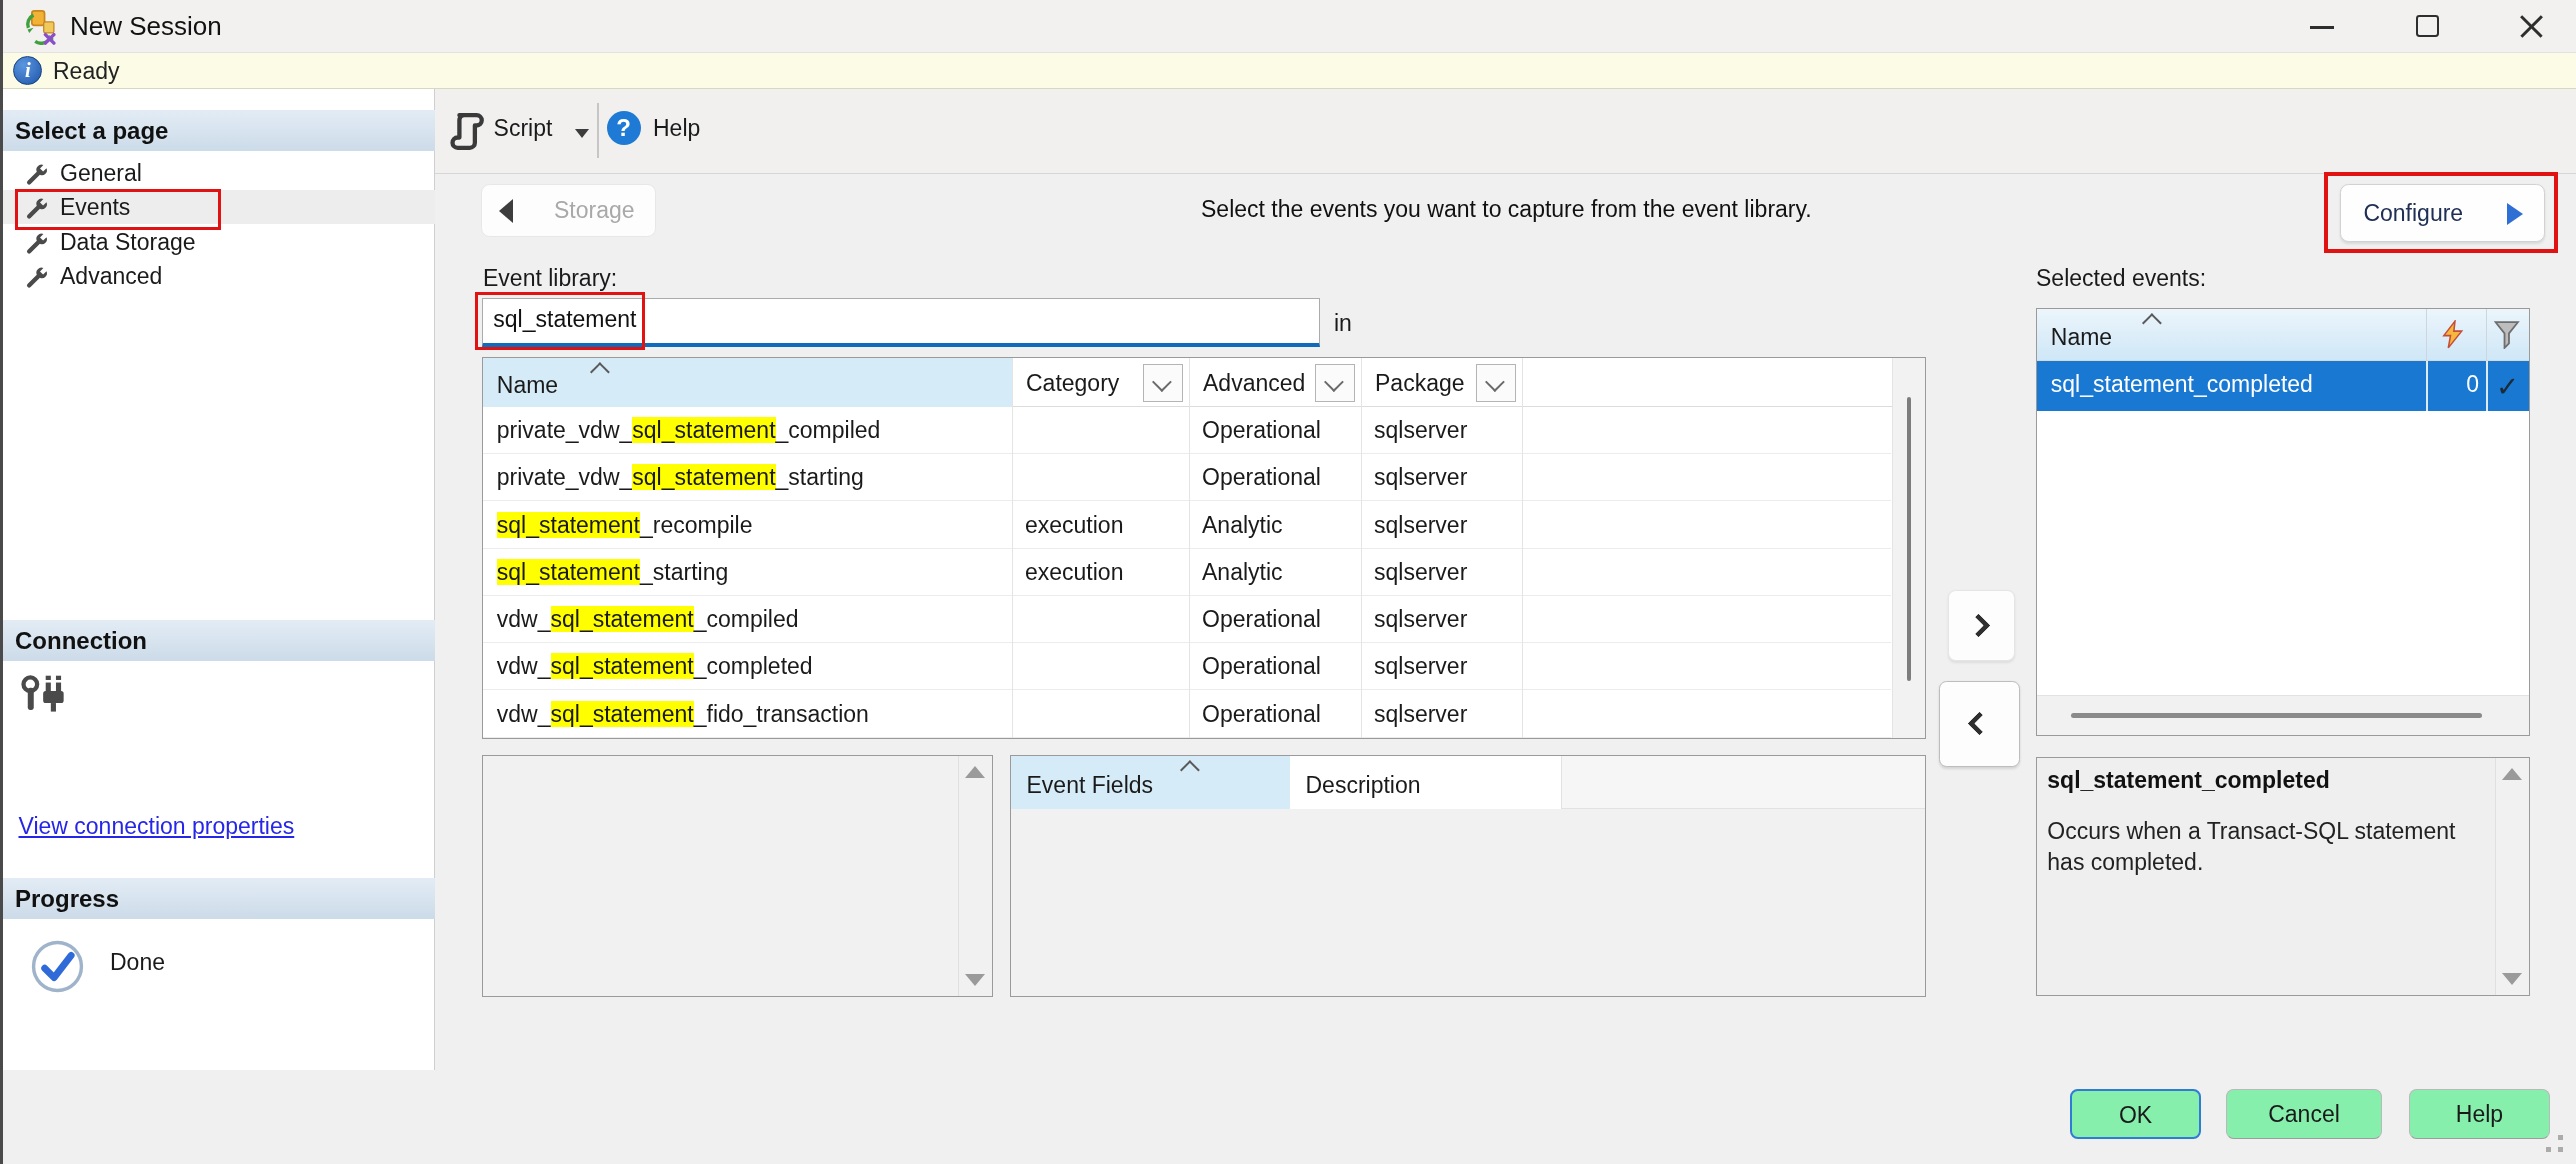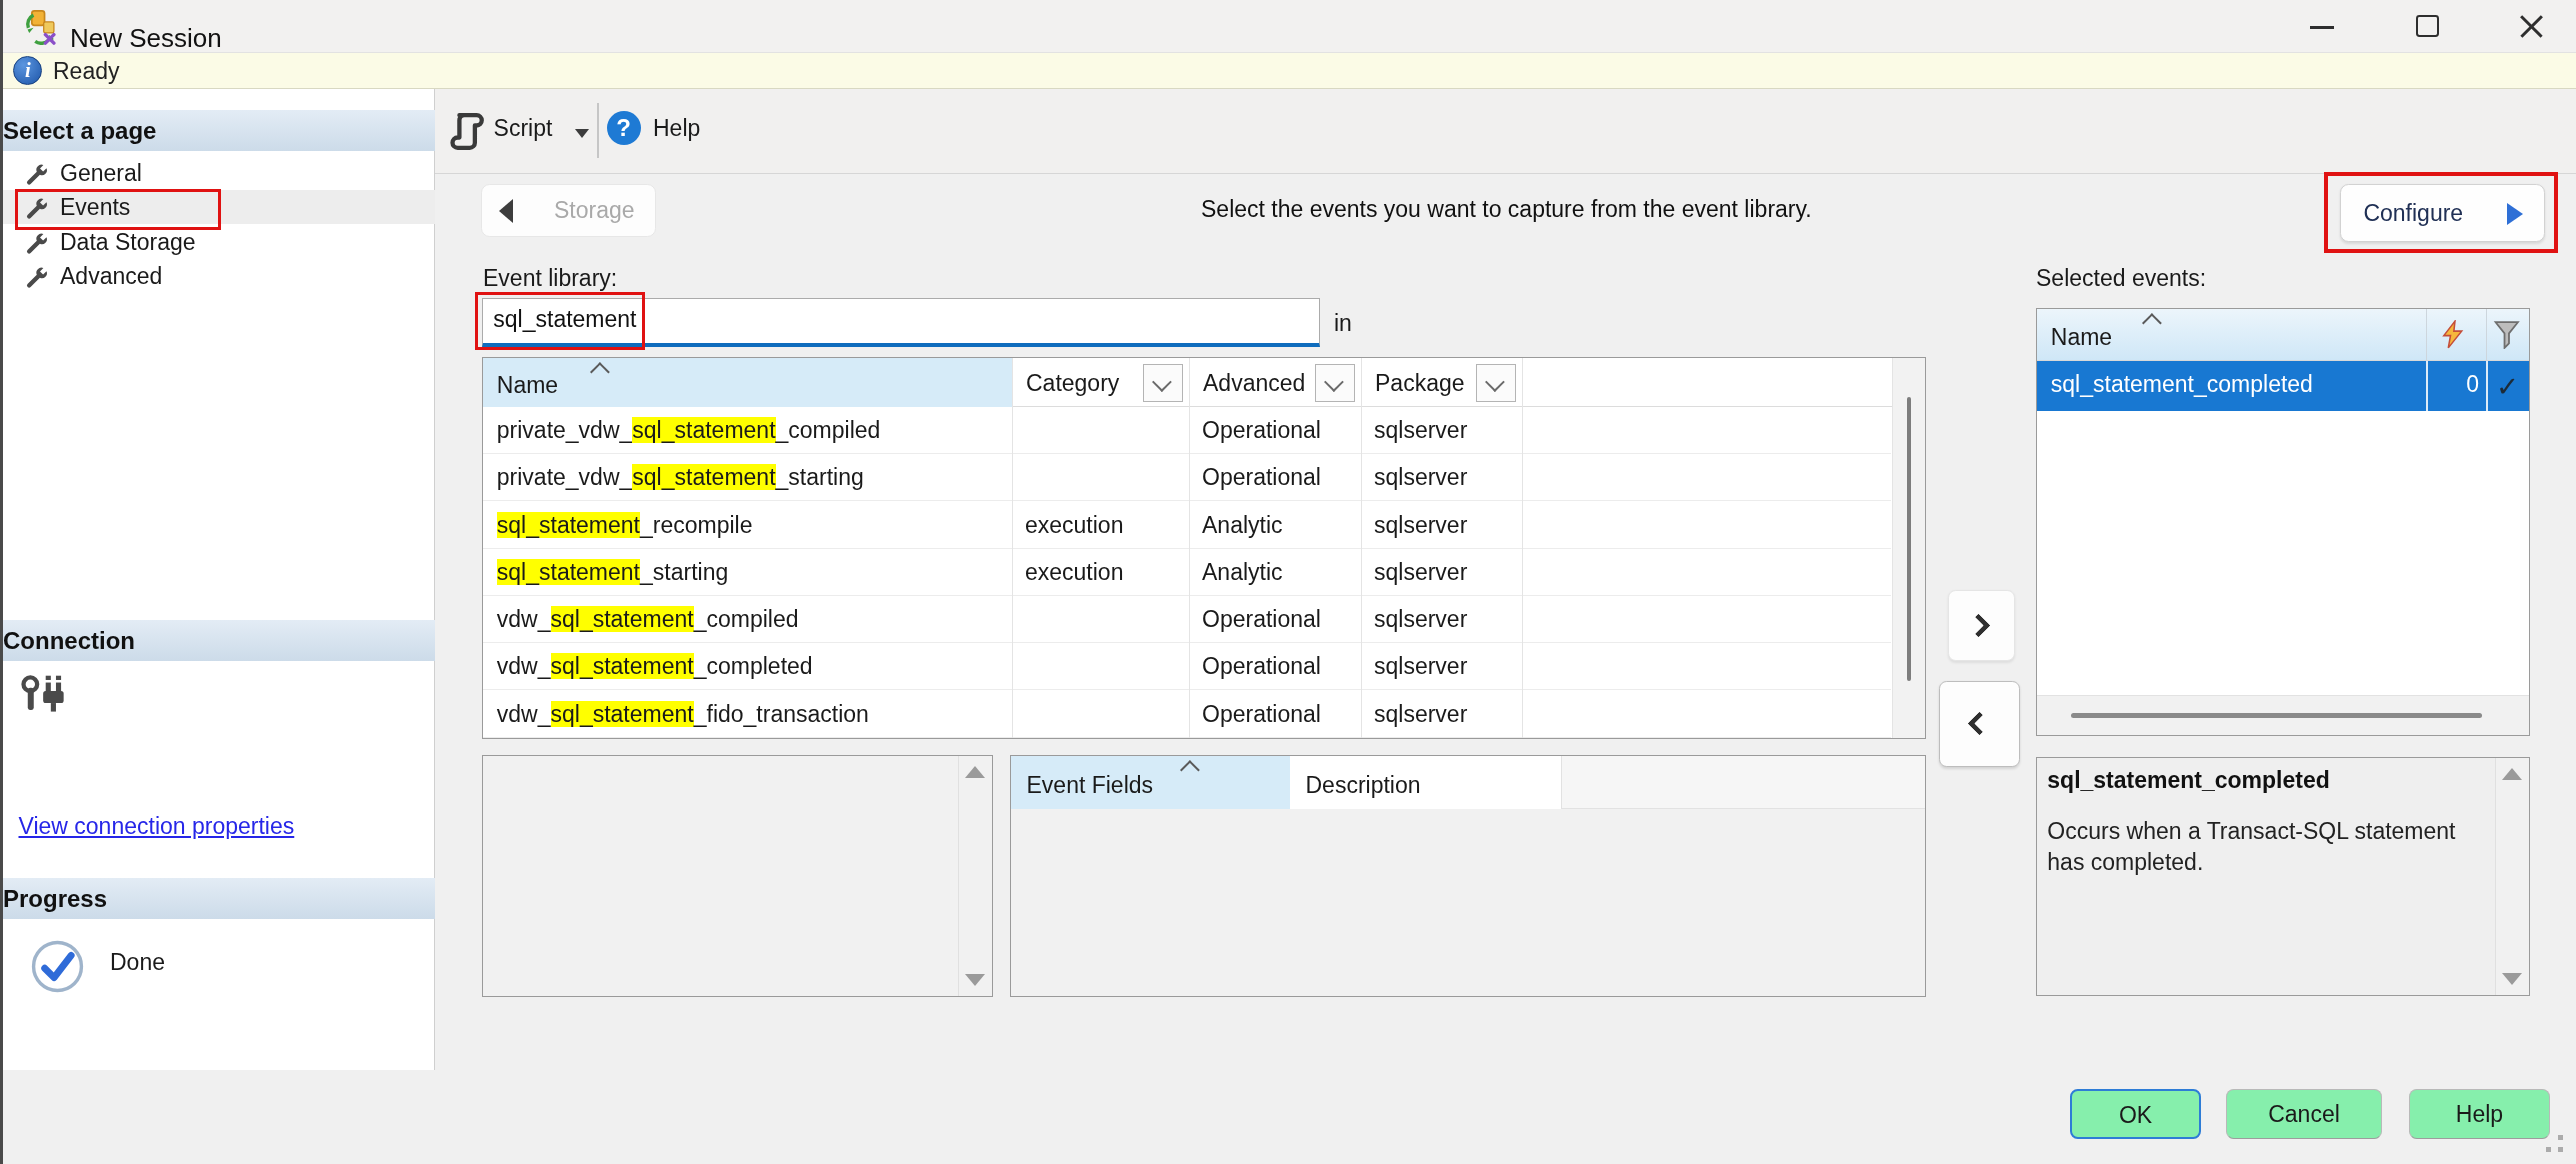--- a/index.html
+++ b/index.html
@@ -2,37 +2,37 @@
 <html style="font-size:13.8px"><head>
 <meta charset="utf-8">
 <style>
   html,body{margin:0;padding:0;background:#777;}
   *{box-sizing:border-box;font-family:"Liberation Sans","DejaVu Sans",sans-serif;}
   .window{position:relative;width:2576px;height:1164px;background:#f0f0f0;overflow:hidden;
           border-left:3.4px solid #4a4a4a;color:#1a1a1a;font-size:23px;}
   
   .titlebar{position:absolute;left:0;top:0;width:100%;height:53px;background:#f2f1f0;border-bottom:0.9px solid #e2e2e2;}
   .title-icon{position:absolute;left:22.4px;top:8.6px;}
-  .title-text{position:absolute;left:67px;top:0;height:53px;line-height:53px;font-size:26px;color:#111;margin-top:12px;}
+  .title-text{position:absolute;left:67px;top:0;height:53px;line-height:53px;font-size:26px;color:#111;}
   .winbtn{position:absolute;top:0;width:55px;height:52px;}
   .btn-min{left:2291px;} .btn-max{left:2397px;} .btn-close{left:2499px;}
   .min-glyph{position:absolute;left:15.5px;top:26px;width:24px;height:2.6px;background:#2e2e2e;}
   .max-glyph{position:absolute;left:16.3px;top:14.6px;width:22.4px;height:22.4px;border:2.6px solid #2e2e2e;border-radius:3.4px;}
   .x-bar{position:absolute;left:14.6px;top:25px;width:29px;height:2.6px;background:#2e2e2e;}
   .x1{transform:rotate(45deg);} .x2{transform:rotate(-45deg);}
   
   .statusbar{position:absolute;left:0;top:53px;width:100%;height:36px;background:#fbfbe6;border-bottom:0.9px solid #d8d8c2;}
   .info-icon{position:absolute;left:10.3px;top:3.4px;width:29px;height:29px;border-radius:50%;
              background:radial-gradient(circle at 35% 30%,#5b96e0,#1d55a8);border:1.7px solid #163f7e;
              color:#fff;text-align:center;line-height:27.5px;font-size:20.6px;font-family:"Liberation Serif","DejaVu Serif",serif;font-style:italic;font-weight:bold;}
   .status-text{position:absolute;left:50px;top:0;height:36px;line-height:36px;color:#222;}
   
   .sidebar{position:absolute;left:0;top:89px;width:432px;height:981px;background:#fff;border-right:0.9px solid #cfcfcf;}
   .pane-header{position:absolute;left:0;width:432px;height:41px;background:linear-gradient(#e3ecf5,#ccdbe9);
-               font-weight:bold;font-size:24px;line-height:41px;color:#111;}
+               font-weight:bold;font-size:24px;line-height:41px;padding-left:12px;color:#111;}
   .ph-select{top:20.6px;} .ph-conn{top:531px;} .ph-prog{top:789px;}
   .page-item{position:absolute;left:0;width:432px;height:34px;line-height:34px;cursor:default;}
   .page-item .wrench{position:absolute;left:20.6px;top:6px;}
   .page-item .plabel{position:absolute;left:57px;top:0;}
   .page-item.selected{background:#ededed;}
   .conn-icon{position:absolute;left:17px;top:585px;}
   .conn-link{position:absolute;left:15.5px;top:724px;color:#2626e8;text-decoration:underline;cursor:pointer;}
   .done-wrap{position:absolute;left:27.5px;top:851px;}
   .done-label{position:absolute;left:107px;top:860px;}
   

